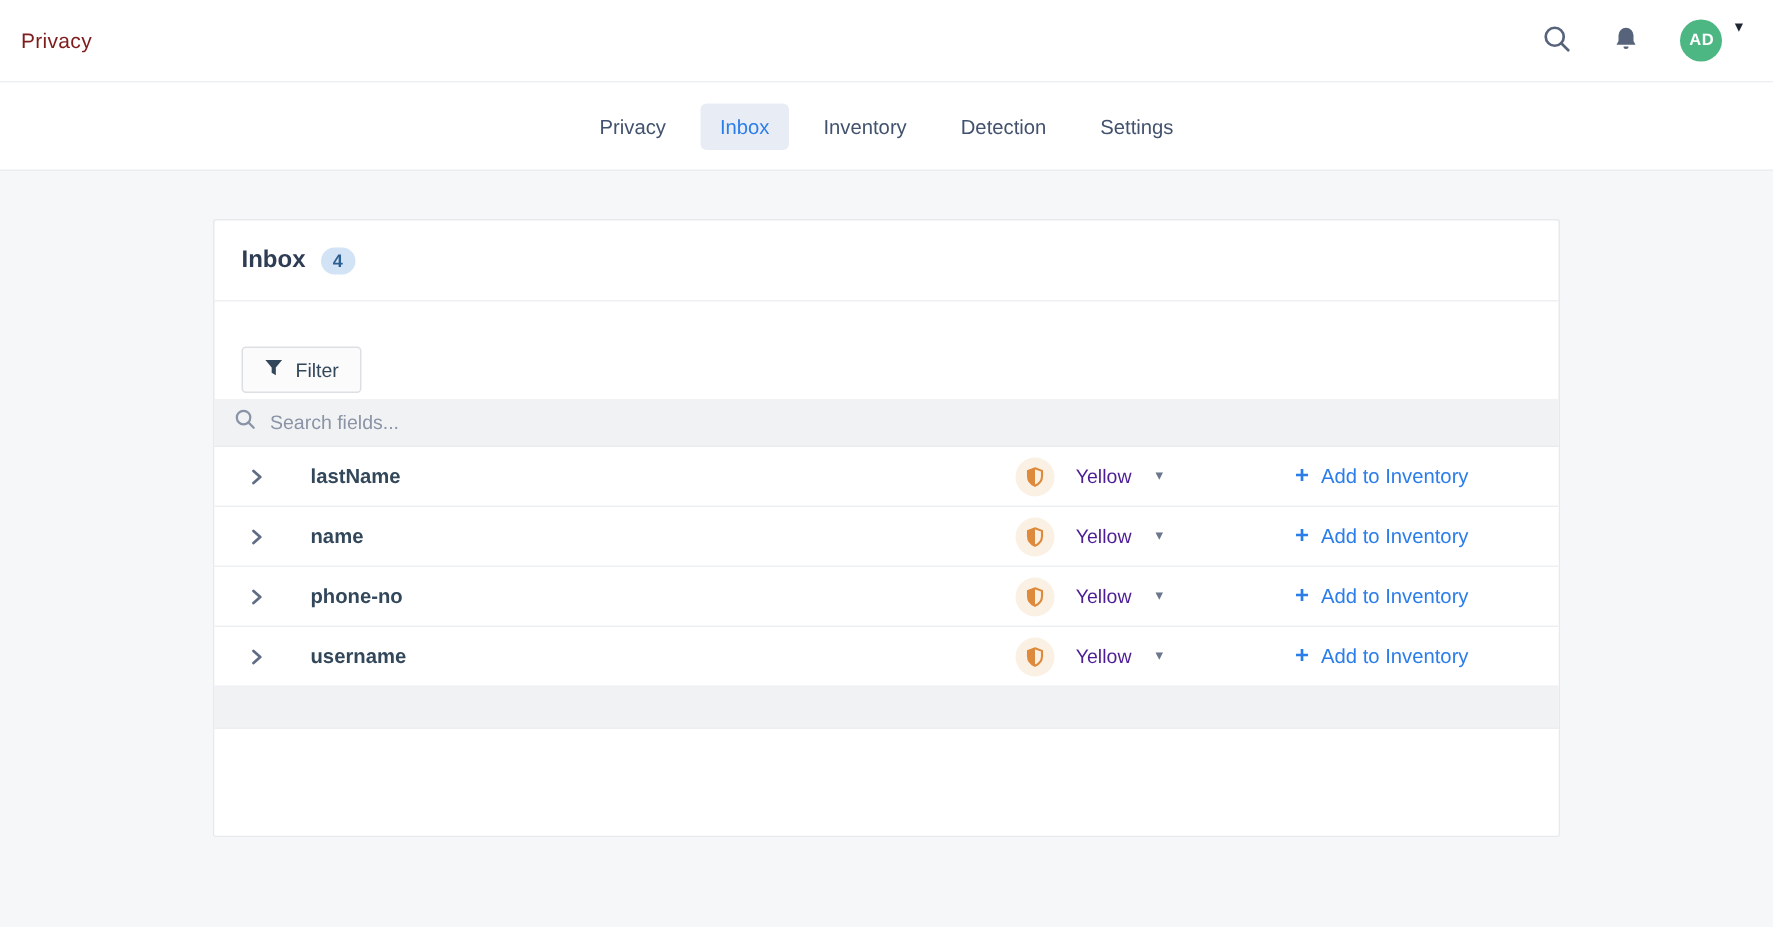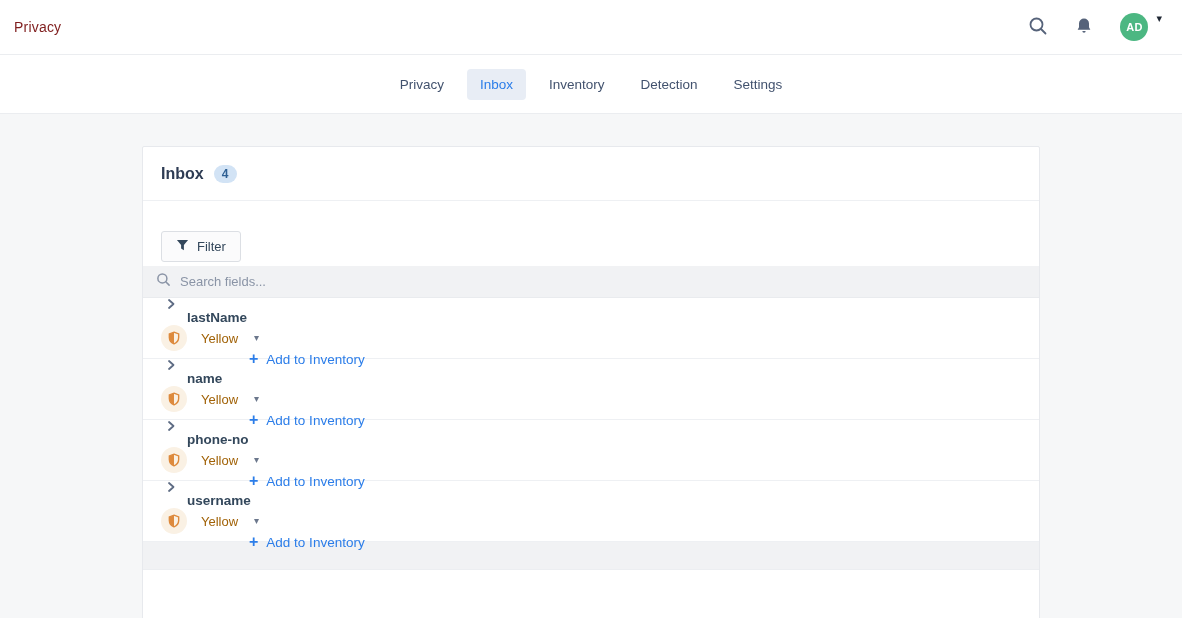--- a/index.html
+++ b/index.html
@@ -61,32 +61,32 @@
     height:32px; background:#f1f2f4; display:flex; align-items:center;
     padding:0 13px; gap:9px; border-bottom:1px solid #e9ebee;
   }
   .search-strip input {
     flex:1; border:none; background:transparent; outline:none;
     font-family:inherit; font-size:13px; color:#42526e;
   }
   .search-strip input::placeholder { color:#8a94a6; }
   
   .field-row {
-    height:61px; display:flex; padding:0 18px;
-    border-bottom:1px solid #eef0f3; cursor:pointer; background:#ffffff;flex-direction:column;
+    height:40px; display:flex; align-items:center; padding:0 18px;
+    border-bottom:1px solid #eef0f3; cursor:pointer; background:#ffffff;
   }
   .row-chevron { width:16px; height:16px; display:flex; align-items:center; margin-left:4px; }
   .field-name { font-size:13.5px; font-weight:700; color:#33475b; margin-left:26px; flex:1; }
   .class-group { display:flex; align-items:center; gap:14px; }
   .shield-wrap {
     width:26px; height:26px; border-radius:50%; background:#faf1e4;
     display:flex; align-items:center; justify-content:center;
   }
   .class-select { display:flex; align-items:center; gap:16px; cursor:pointer; }
-  .class-label { font-size:13px; color:#a16207; }
+  .class-label { font-size:13px; color:#4c1d95; }
   .caret-gray { font-size:10px; color:#6b778c; line-height:1; }
   .add-link {
     display:flex; align-items:center; gap:8px; margin-left:88px; margin-right:42px;
     background:none; border:none; cursor:pointer; font-family:inherit;
   }
   .plus-glyph { color:#2b7de9; font-size:16px; font-weight:700; line-height:1; }
   .add-text { font-size:13.5px; color:#2b7de9; }
   .footer-strip { height:28px; background:#f1f2f4; border-bottom:1px solid #eceef1; }
   .card-bottom { height:71px; background:#ffffff; }
 </style>

